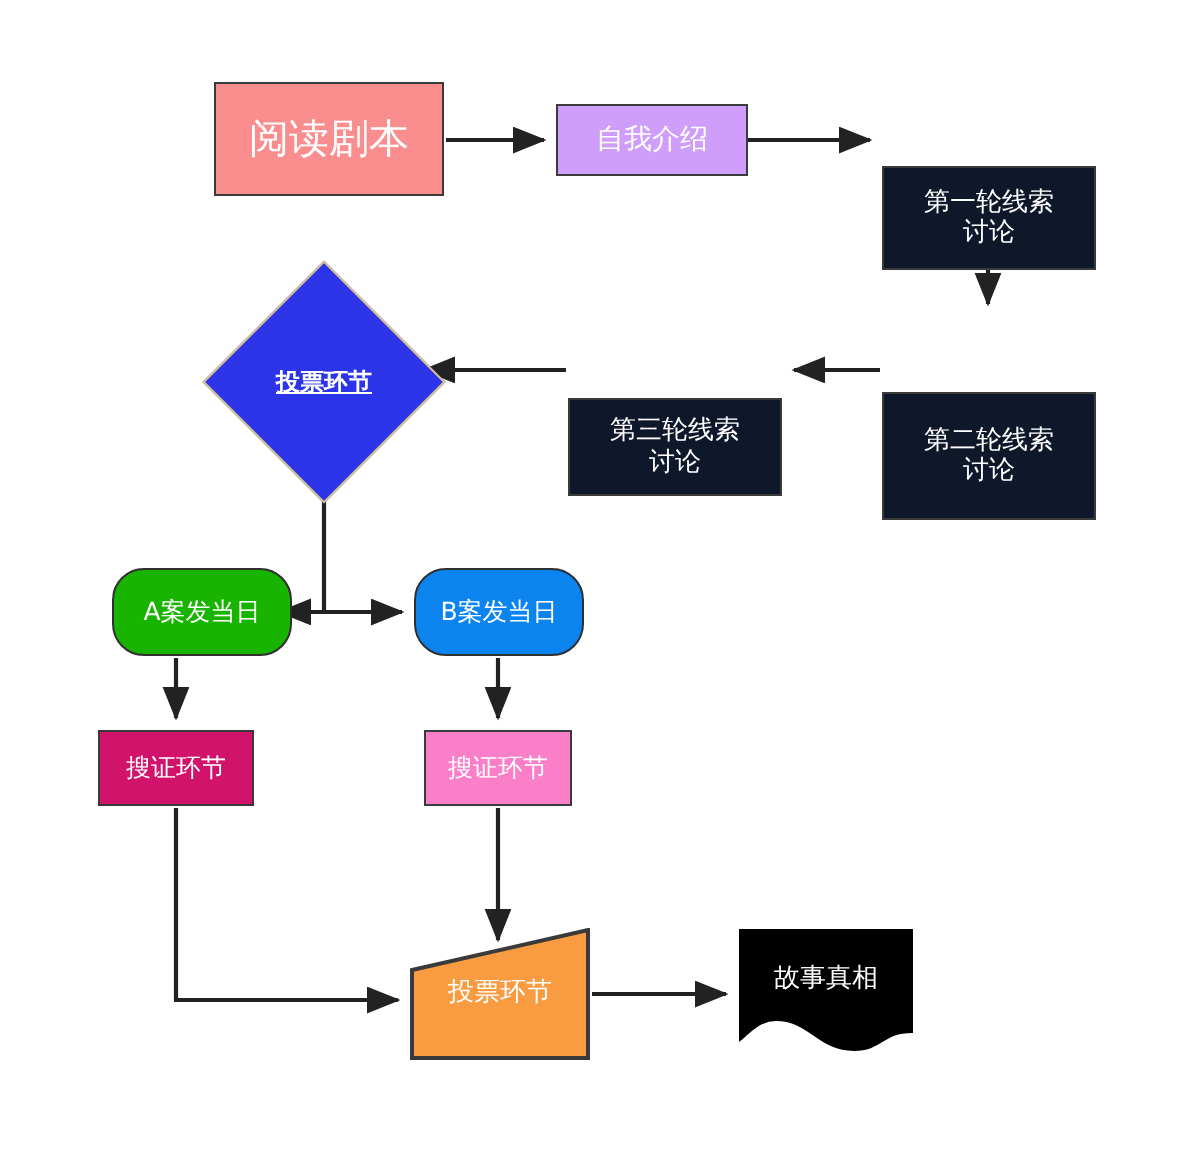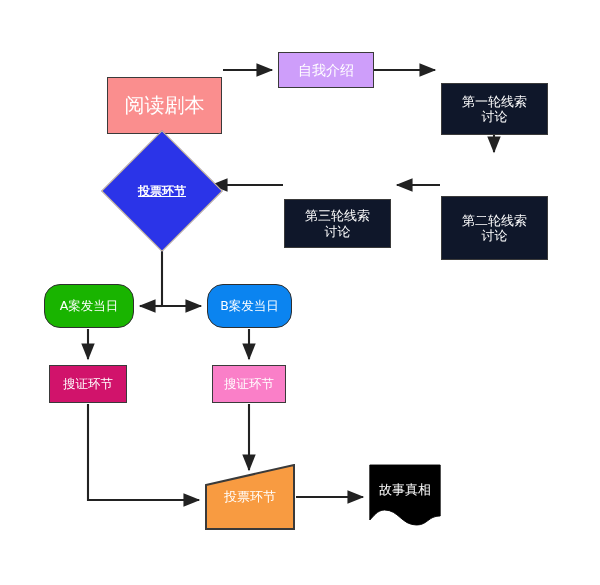--- a/index.html
+++ b/index.html
@@ -36,21 +36,20 @@
     white-space: pre-line;
     z-index: 2;
   }
   .rect {
     border: 1px solid #3a3a3a;
   }
   
   .n-read {
     background: #fa8e8e;
     font-size: 20px;
-    margin-top: 36px;
   }
   .n-intro {
     background: #ce9efa;
     font-size: 14px;
   }
   .n-clue {
     background: #0f172a;
     font-size: 13px;
     margin-top: 38px;
   }
@@ -175,21 +174,21 @@
   <div class="node rect n-clue" style="left:284px; top:161px; width:107px; height:49px;">
     <span>第三轮线索
 讨论</span>
   </div>
 
   <div class="node n-vote-diamond" style="left:119px; top:148px; width:86px; height:86px;">
     <span class="diamond-shape"></span>
     <span class="diamond-label">投票环节</span>
   </div>
 
-  <div class="node n-pill n-pill-a" style="left:44px; top:284px; width:90px; height:44px;">
+  <div class="node n-pill n-pill-a" style="left:56px; top:284px; width:90px; height:44px;">
     <span>A案发当日</span>
   </div>
 
   <div class="node n-pill n-pill-b" style="left:207px; top:284px; width:85px; height:44px;">
     <span>B案发当日</span>
   </div>
 
   <div class="node rect n-search-dark" style="left:49px; top:365px; width:78px; height:38px;">
     <span>搜证环节</span>
   </div>
@@ -198,20 +197,20 @@
     <span>搜证环节</span>
   </div>
 
   <div class="node n-trap" style="left:205px; top:464px; width:90px; height:66px;">
     <svg class="shape-svg" viewBox="0 0 90 66" preserveAspectRatio="none" xmlns="http://www.w3.org/2000/svg">
       <polygon points="1,21 89,1 89,65 1,65" fill="#f89b41" stroke="#3a3a3a" stroke-width="2" vector-effect="non-scaling-stroke"></polygon>
     </svg>
     <span class="shape-label">投票环节</span>
   </div>
 
-  <div class="node n-doc" style="left:369px; top:464px; width:72px; height:62px;">
+  <div class="node n-doc" style="left:369px; top:464px; width:88px; height:62px;">
     <svg class="shape-svg" viewBox="0 0 88 62" preserveAspectRatio="none" xmlns="http://www.w3.org/2000/svg">
       <path d="M1,1 L87,1 L87,52 C72,52 72,61 58,61 C40,61 36,46 19,46 C10,46 5,53 1,56 Z" fill="#000000" stroke="#000000" stroke-width="1"></path>
     </svg>
     <span class="shape-label" style="margin-bottom:10px;">故事真相</span>
   </div>
 
 </div>
 
 </body></html>

